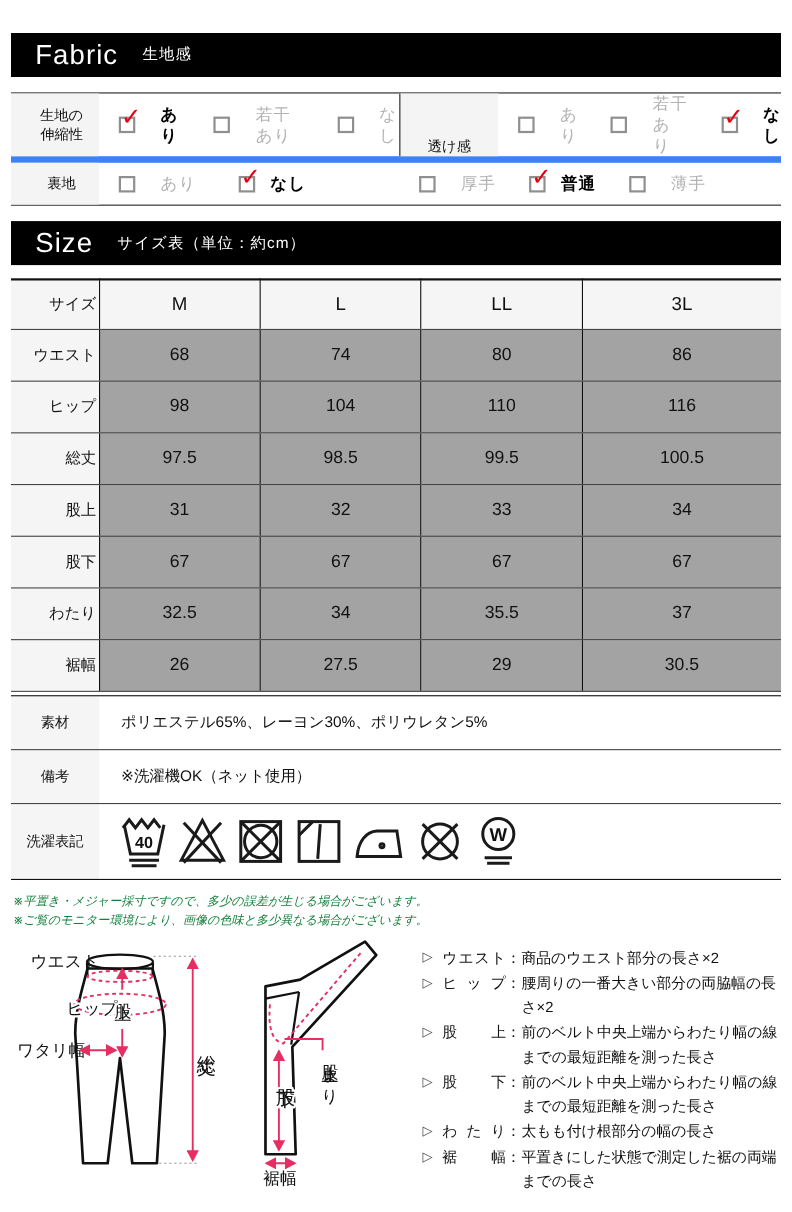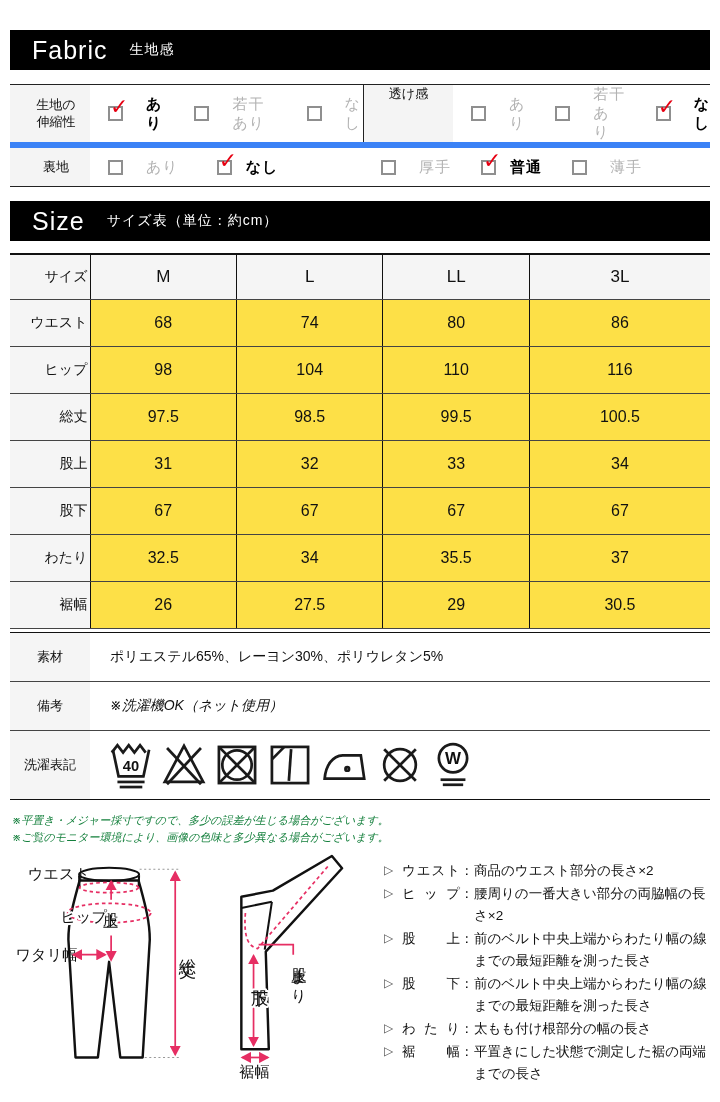--- a/index.html
+++ b/index.html
@@ -16,21 +16,21 @@
   .bar .en { font-size:25px; font-weight:400; letter-spacing:1px; }
   .bar .ja { font-size:14px; margin-left:22px; letter-spacing:1px; }
 
   
   .fab { margin-top:14px; border-top:1px solid #222; border-bottom:1px solid #222; }
   .fab-row { display:flex; min-height:44px; }
   .fab-row + .fab-row { border-top:6px solid #3b82f6; }
   .f-label { width:80px; background:#f4f4f4; display:flex; align-items:center; justify-content:center;
              font-size:13px; text-align:center; }
   .f-label .wrapbox { display:inline-block; max-width:3.2em; line-height:1.3;margin-left:12px; }
-  .f-label2 { width:90px; border-left:1px solid #222; background:#f4f4f4; display:flex; align-items:flex-start;
+  .f-label2 { width:90px; border-left:1px solid #222; background:#f4f4f4; display:flex; align-items:flex-end;
               justify-content:center; font-size:13px; text-align:center; }
   .f-opts { flex:1; display:flex; align-items:center; gap:30px; padding-left:18px; }
   .opt { display:flex; align-items:center; }
   .box { width:15px; height:15px; border:2px solid #8f8f8f; background:#fff; position:relative; flex:none; }
   .tick { position:absolute; left:0; top:-12px; font-size:22px; line-height:1; color:#e60012;
           font-weight:700; display:none; }
   .opt.on .tick { display:block; }
   .olbl { font-size:15px; color:#b2b2b2; margin-left:23px; letter-spacing:1px; }
   .opt.on .olbl { color:#000; font-weight:700; }
 
@@ -38,21 +38,21 @@
   .bar.size { margin-top:14px; }
 
   
   table { border-collapse:collapse; width:100%; }
   .size-table { margin-top:12px; border-top:2px solid #111; border-bottom:1px solid #111; }
   .size-table td { border-bottom:1px solid #444; text-align:center; }
   .size-table td + td { border-left:1px solid #111; }
   .size-table td.lab { background:#f5f5f5; font-size:14px; padding:14px 2px;text-align:right; }
   .size-table tr.head td { background:#f5f5f5; font-size:17px; padding:12px 2px; }
   .size-table tr.head td.lab { font-size:14px; }
-  .size-table td.val { font-size:16px; background:#fde047; padding:13px 2px; }
+  .size-table td.val { font-size:16px; background:#a3a3a3; padding:13px 2px; }
   col.c-lab { width:80px; }
 
   
   .details-table { margin-top:3px; border-top:1px solid #111; border-bottom:1px solid #111; }
   .details-table td { border-bottom:1px solid #444; }
   .details-table tr:last-child td { border-bottom:none; }
   .details-table td.lab { background:#f5f5f5; width:80px; text-align:center; font-size:13px; padding:15px 2px; }
   .details-table td.con { font-size:14px; padding:15px 4px 15px 20px; }
   .care-row { display:flex; align-items:center; gap:7px; }
   .care { display:block; }
@@ -245,21 +245,21 @@
     </table>
 
   <table class="details-table">
     <tbody>
         <tr>
       <td class="lab">素材</td>
       <td class="con">ポリエステル65%、レーヨン30%、ポリウレタン5%</td>
     </tr>
     <tr>
       <td class="lab">備考</td>
-      <td class="con" style="padding:11px 4px 11px 20px;font-style:italic;">※洗濯機OK（ネット使用）</td>
+      <td class="con" style="padding:11px 4px 11px 20px;">※洗濯機OK（ネット使用）</td>
     </tr>
     <tr>
       <td class="lab">洗濯表記</td>
       <td class="con" style="padding:8px 4px 8px 18px;">
         <div class="care-row">
           <svg class="care" width="46" height="52" viewBox="0 0 40 46">
             <path d="M3,12 L8,5.5 L13,12 L18,5.5 L23,12 L28,5.5 L33,12"></path>
             <path d="M4,9.5 L9,33 L31,33 L36,9.5"></path>
             <text x="20" y="28" font-size="13">40</text>
             <line x1="8" y1="38" x2="32" y2="38"></line>

